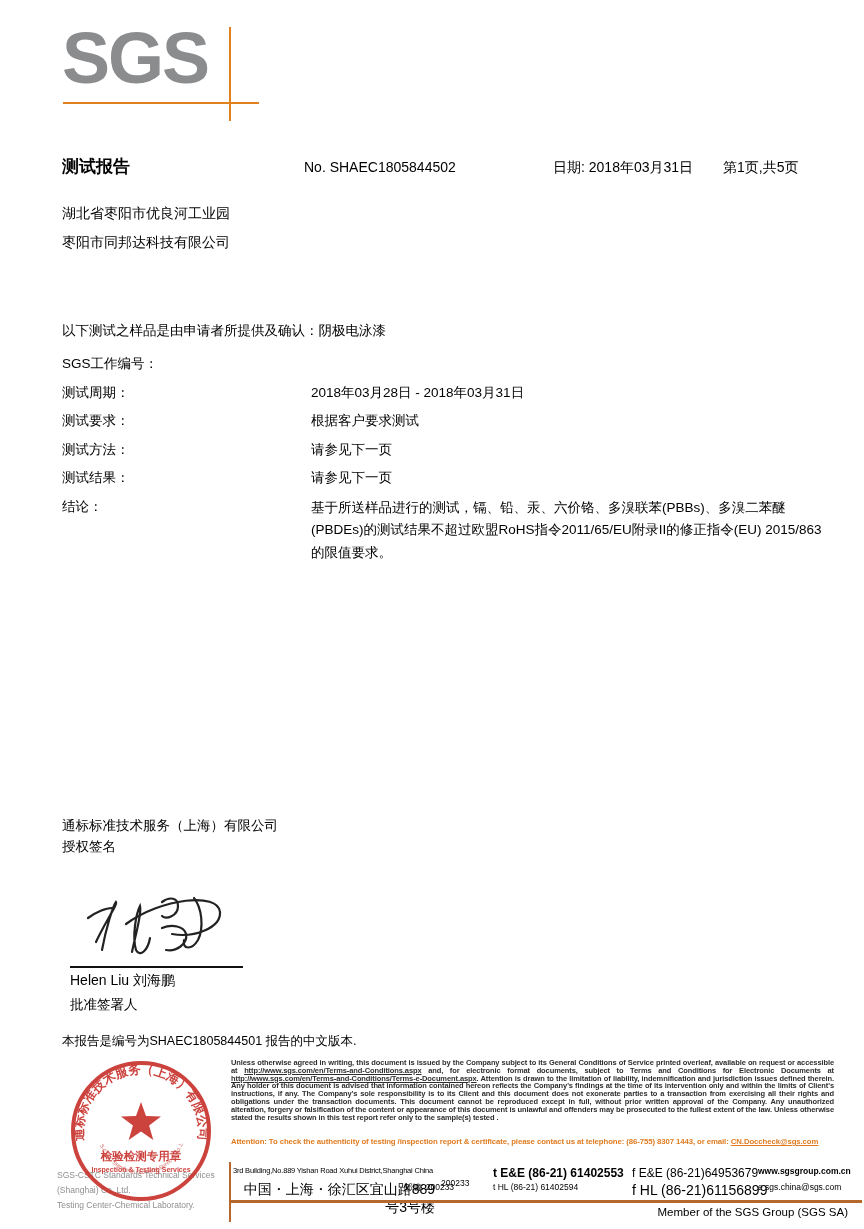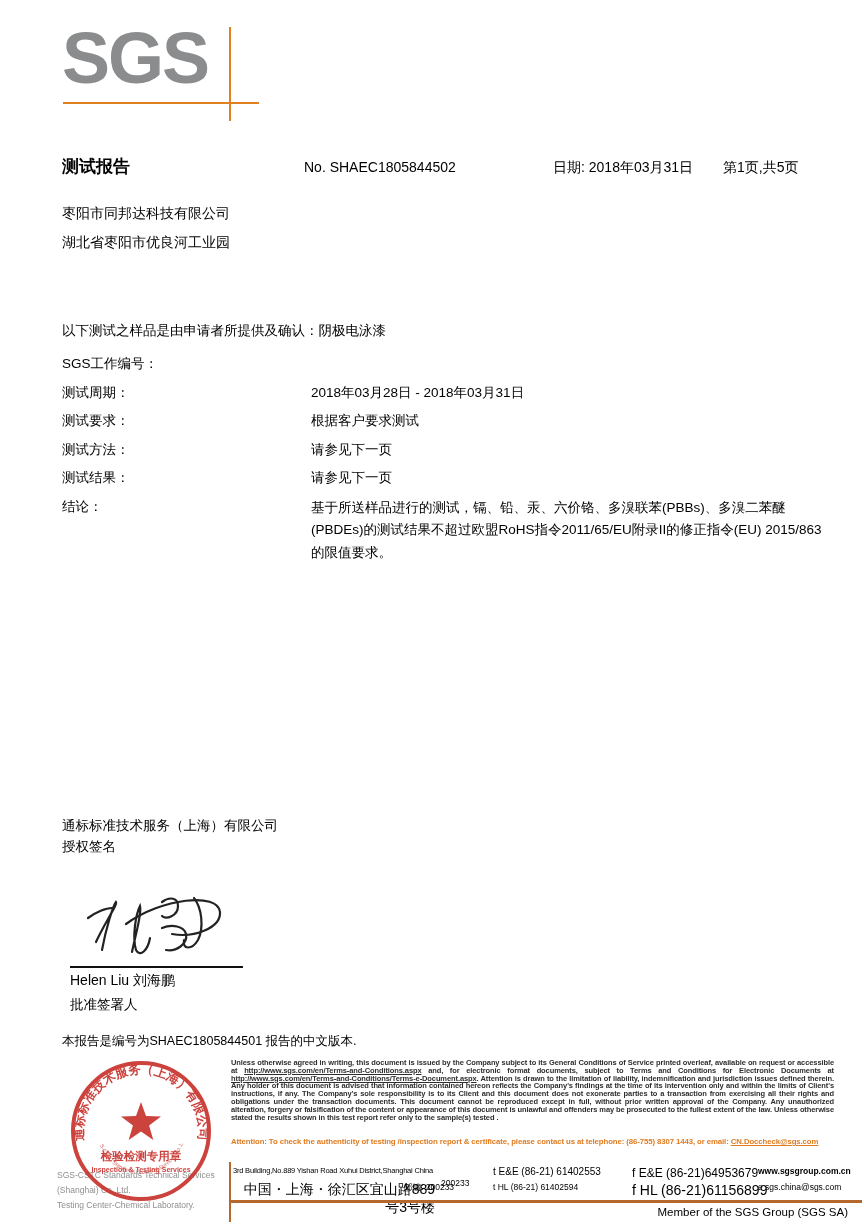--- a/index.html
+++ b/index.html
@@ -41,21 +41,21 @@
   
   .stamp-behind{left:57px;top:1168px;font-size:8.5px;color:#8f8f8f;line-height:15px;width:185px;}
   .stamp-svg{left:66px;top:1056px;opacity:.9;}
   .legal{left:231px;top:1059px;width:603px;font-size:7.5px;font-weight:bold;color:#2e2e2e;
          text-align:justify;line-height:7.8px;letter-spacing:-0.1px;}
   .attention{left:231px;top:1138px;width:603px;font-size:7.8px;font-weight:bold;color:#e07c22;
              line-height:8.6px;letter-spacing:-0.1px;}
   .seg-link{text-decoration:underline;}
   .addr-en{left:233px;top:1166px;font-size:7.5px;letter-spacing:-0.2px;width:202px;}
   .postcode1{left:441px;top:1166px;font-size:8.5px;margin-top:12px;}
-  .tel1{left:493px;top:1166px;font-size:10px;}
+  .tel1{left:493px;top:1166px;font-size:12px;font-weight:bold;}
   .fax1{left:632px;top:1166px;font-size:12px;}
   .web{left:758px;top:1166px;font-size:8.5px;font-weight:bold;}
   .addr-cn{left:233px;top:1181px;font-size:14px;width:202px;text-align:right;}
   .postcode2{left:404px;top:1182px;font-size:8.5px;}
   .tel2{left:493px;top:1182px;font-size:8.5px;}
   .fax2{left:632px;top:1182px;font-size:14px;}
   .email{left:758px;top:1182px;font-size:8.5px;}
   .footer-hline{left:230px;top:1200px;width:632px;height:3px;background:#b5672c;}
   .footer-vline{left:229px;top:1162px;width:2px;height:60px;background:#b5672c;}
   .member{right:16px;top:1206px;font-size:11.5px;}
@@ -68,22 +68,22 @@
   <div class="abs logo-text">SGS</div>
   <div class="abs logo-hline"></div>
   <div class="abs logo-vline"></div>
 
   <div class="abs doc-title">测试报告</div>
   <div class="abs report-no">No. SHAEC1805844502</div>
   <div class="abs report-date">日期: 2018年03月31日</div>
   <div class="abs page-info">第1页,共5页</div>
 
   <div class="abs applicant">
+    <div>湖北省枣阳市优良河工业园</div>
     <div>枣阳市同邦达科技有限公司</div>
-    <div>湖北省枣阳市优良河工业园</div>
   </div>
 
   <div class="abs form">
     <div class="statement">以下测试之样品是由申请者所提供及确认：阴极电泳漆</div>
     <div class="row">
       <span class="lbl">SGS工作编号：</span>
     </div>
     <div class="row">
       <span class="lbl">测试周期：</span>
       <span class="val">2018年03月28日 - 2018年03月31日</span>

